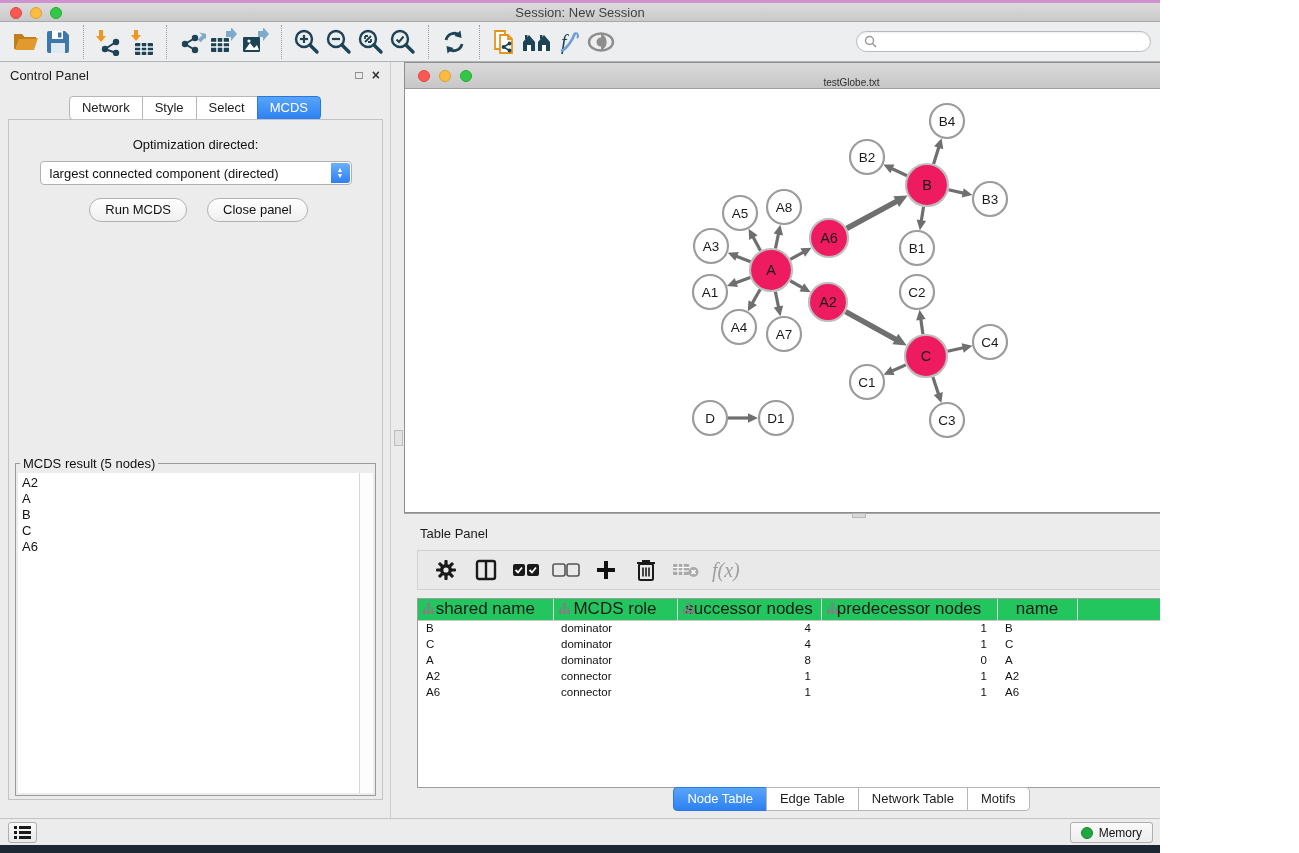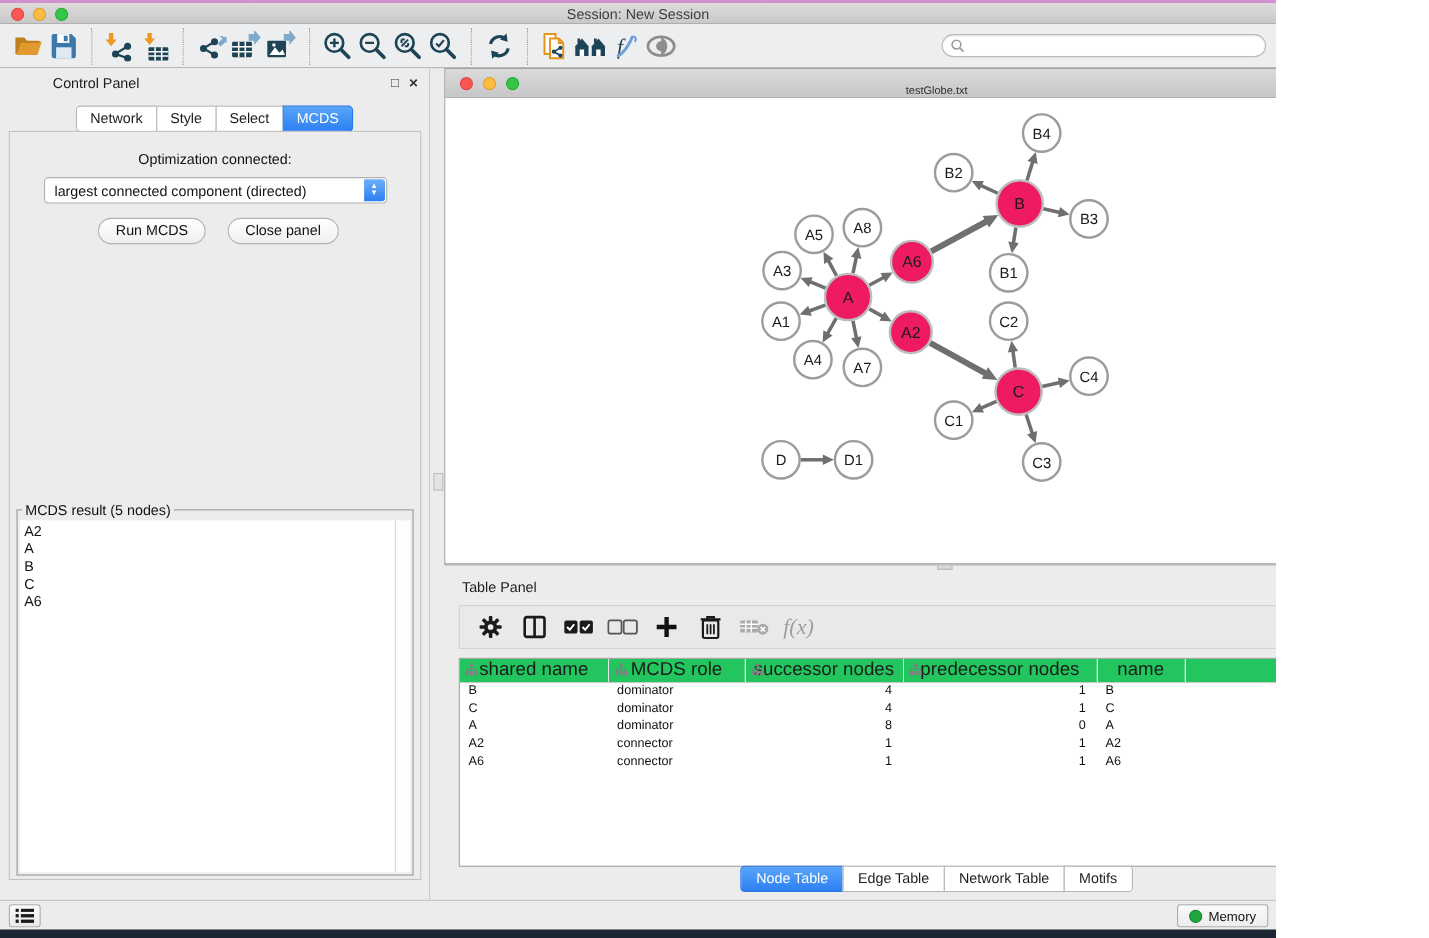--- a/index.html
+++ b/index.html
@@ -26,21 +26,21 @@
   .ticon { width:32px; height:32px; display:flex; align-items:center; justify-content:center; }
   .tsep { width:1px; height:34px; border-left:1px dotted #9b9b9b; margin:0 9px; }
   .searchbox { margin-left:auto; margin-right:9px; width:295px; height:21px; background:#fff;
     border:1px solid #b9b9b9; border-radius:11px; display:flex; align-items:center; padding-left:7px;
     box-shadow:inset 0 1px 2px rgba(0,0,0,.08); }
   .searchbox input { border:none; outline:none; flex:1; font-size:12px; background:transparent; height:16px; }
 
   .main { position:absolute; left:0; top:62px; width:1299px; height:756px; }
 
   
-  .control-panel { position:absolute; left:0; top:0; width:391px; height:756px; background:#ececec; border-right:1px solid #cdcdcd;padding-left:38px; }
+  .control-panel { position:absolute; left:0; top:0; width:391px; height:756px; background:#ececec; border-right:1px solid #cdcdcd; }
   .panel-head { height:26px; display:flex; align-items:center; padding:0 10px; font-size:13px; color:#1c1c1c; }
   .panel-head .spacer { flex:1; }
   .winctl { font-size:12px; color:#333; margin-left:9px; line-height:12px; }
   .winctl.close { font-weight:bold; font-size:14px; }
   .seg { display:flex; justify-content:center; }
   .seg .tab { background:#fff; border:1px solid #b6b6b6; padding:3px 12px 4px; font-size:13px; color:#1c1c1c; margin-left:-1px; }
   .seg .tab:first-child { border-radius:4px 0 0 4px; margin-left:0; }
   .seg .tab:last-child { border-radius:0 4px 4px 0; }
   .seg .tab.active { background:linear-gradient(#58a5f8,#2d80f3); border-color:#2b77e2; color:#fff; }
   .cp-tabs { position:absolute; left:0; right:0; top:34px; }
@@ -280,21 +280,21 @@
         <span class="winctl">□</span>
         <span class="winctl close">×</span>
       </div>
       <div class="seg cp-tabs">
           <div class="tab">Network</div>
           <div class="tab">Style</div>
           <div class="tab">Select</div>
           <div class="tab active">MCDS</div>
         </div>
       <div class="cp-content">
-        <div class="opt-label">Optimization connected:</div>
+        <div class="opt-label">Optimization directed:</div>
         <div class="selectbox">
           <span>largest connected component (directed)</span>
           <span class="stepper">
               <span>▲</span>
               <span>▼</span>
             </span>
         </div>
         <div class="btn-row">
           <button class="mac-btn">Run MCDS</button>
           <button class="mac-btn">Close panel</button>

